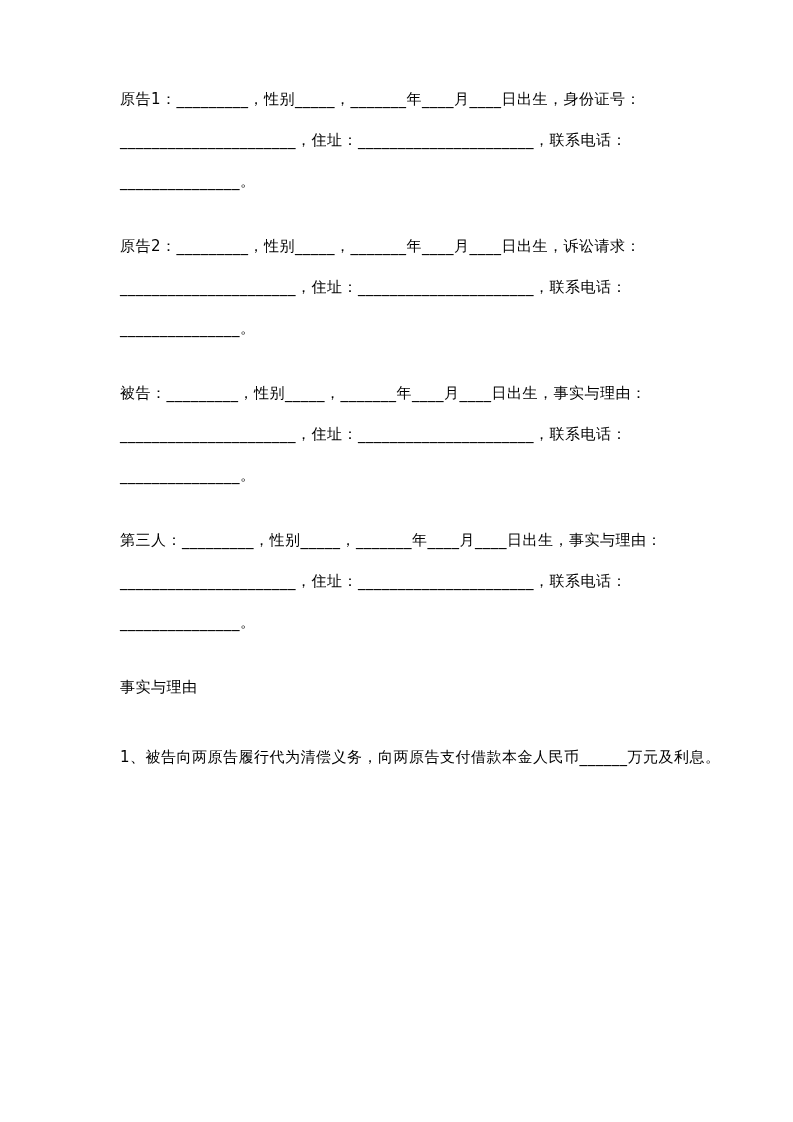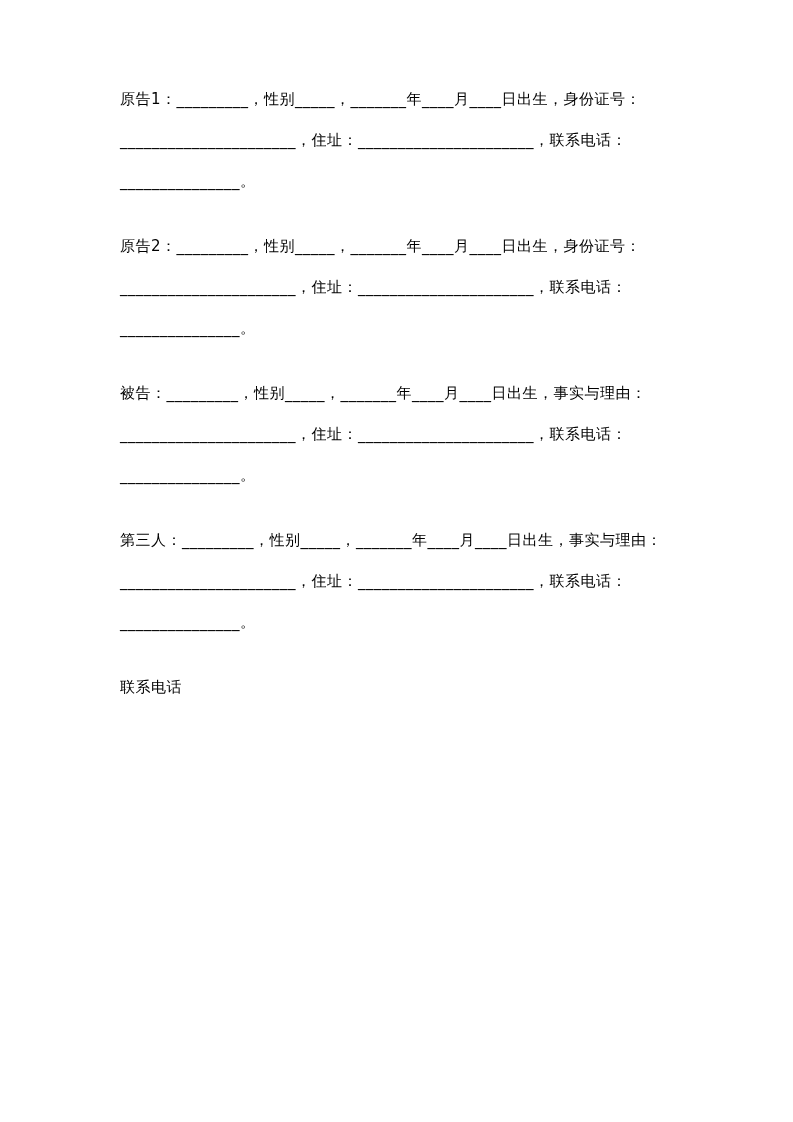--- a/index.html
+++ b/index.html
@@ -49,39 +49,40 @@
 <div class="page">
   <div class="content">
 
     <p class="para mb24">
       <span class="tline" style="display:block">原告1：_________，性别_____，_______年____月____日出生，身份证号：</span>
       <span class="tline" style="display:block">______________________，住址：______________________，联系电话：</span>
       <span class="tline" style="display:block">_______________。</span>
     </p>
 
     <p class="para mb24">
-      <span class="tline" style="display:block">原告2：_________，性别_____，_______年____月____日出生，身份证号：</span>
+      <span class="tline" style="display:block">原告2：_________，性别_____，_______年____月____日出生，诉讼请求：</span>
       <span class="tline" style="display:block">______________________，住址：______________________，联系电话：</span>
       <span class="tline" style="display:block">_______________。</span>
     </p>
 
     <p class="para mb24">
       <span class="tline" style="display:block">被告：_________，性别_____，_______年____月____日出生，事实与理由：</span>
       <span class="tline" style="display:block">______________________，住址：______________________，联系电话：</span>
       <span class="tline" style="display:block">_______________。</span>
     </p>
 
     <p class="para mb24">
       <span class="tline" style="display:block">第三人：_________，性别_____，_______年____月____日出生，事实与理由：</span>
       <span class="tline" style="display:block">______________________，住址：______________________，联系电话：</span>
       <span class="tline" style="display:block">_______________。</span>
     </p>
 
-    <p class="para tline mb29">联系电话</p>
+    <p class="para tline mb29">事实与理由</p>
 
+    <p class="para tline mb30">1、被告向两原告履行代为清偿义务，向两原告支付借款本金人民币______万元及利息。</p>
 
 
 
     <p class="para">
     </p>
 
   </div>
 
   <div class="footer">第 1 页  共 2 页</div>
 </div>

